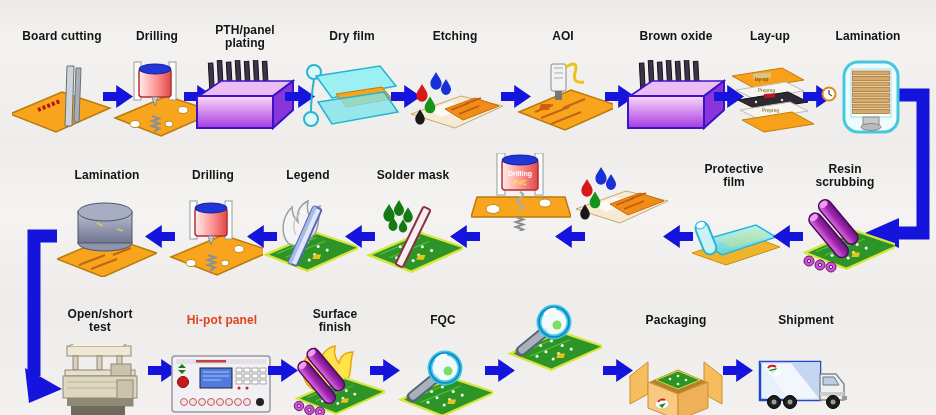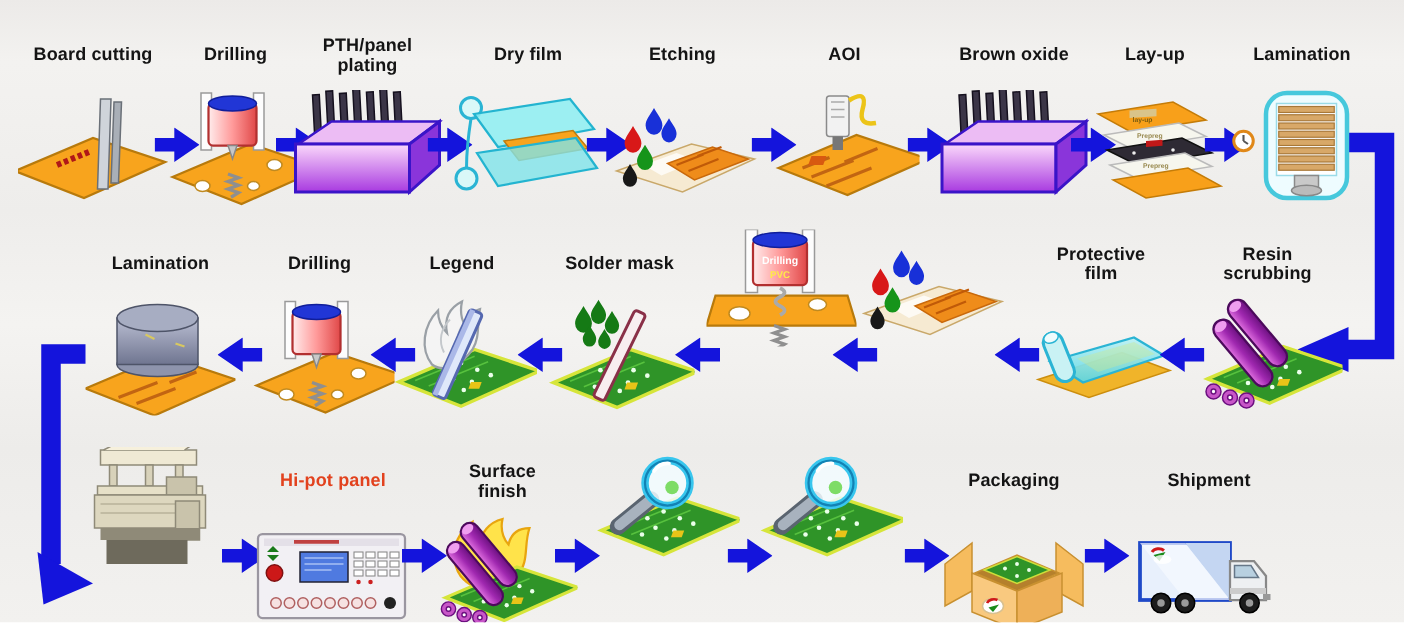--- a/index.html
+++ b/index.html
@@ -422,20 +422,22 @@
         <use href="#rollersP" transform="translate(34,36)"></use>
         <use href="#miniRolls" transform="translate(14,62)"></use>
       </svg>
     </div>
   </div>
 </div>
 
 <div class="row" style="top:298px">
 
   <div class="step" style="left:45px">
+    <div class="lbl">Open/short
+test</div>
     <div class="ic">
       <svg width="110" height="78" viewBox="0 0 110 78">
         <rect x="22" y="2" width="64" height="10" fill="#efe9d4" stroke="#8f8a78"></rect>
         <path d="M24,2 l8,-4 h52 l-6,4" fill="#f6f0dc" stroke="#8f8a78"></path>
         <rect x="28" y="12" width="5" height="14" fill="#d8d2ba" stroke="#8f8a78"></rect>
         <rect x="52" y="12" width="5" height="14" fill="#d8d2ba" stroke="#8f8a78"></rect>
         <rect x="72" y="12" width="5" height="14" fill="#d8d2ba" stroke="#8f8a78"></rect>
         <rect x="20" y="26" width="70" height="6" fill="#e6e0c8" stroke="#8f8a78"></rect>
         <rect x="66" y="20" width="20" height="12" fill="#c9c3ab" stroke="#8f8a78"></rect>
         <rect x="18" y="32" width="74" height="22" fill="#ddd7bf" stroke="#8f8a78"></rect>
@@ -500,20 +502,21 @@
         <path d="M22,40 C14,28 18,12 30,4 C29,14 34,19 36,21 C34,11 42,4 50,2 C48,11 52,17 54,19 C56,10 62,8 68,8 C64,20 68,30 60,40 C50,52 32,52 22,40 Z" fill="#ffe34a" stroke="#e8a50f" stroke-width="1.5"></path>
         <use href="#pcbG" transform="translate(12,34) scale(.85)"></use>
         <use href="#rollersP" transform="translate(32,38) scale(.95)"></use>
         <use href="#miniRolls" transform="translate(14,62) scale(.95)"></use>
       </svg>
     </div>
   </div>
   <div class="arrow r" style="left:370px;top:60px"></div>
 
   <div class="step" style="left:388px">
+    <div class="lbl">FQC</div>
     <div class="ic">
       <svg width="100" height="78" viewBox="0 0 100 78">
             <use href="#magBoard"></use>
           </svg>
     </div>
   </div>
   <div class="arrow r" style="left:485px;top:60px"></div>
 
   <div class="step" style="left:497px">
     <div class="ic">

